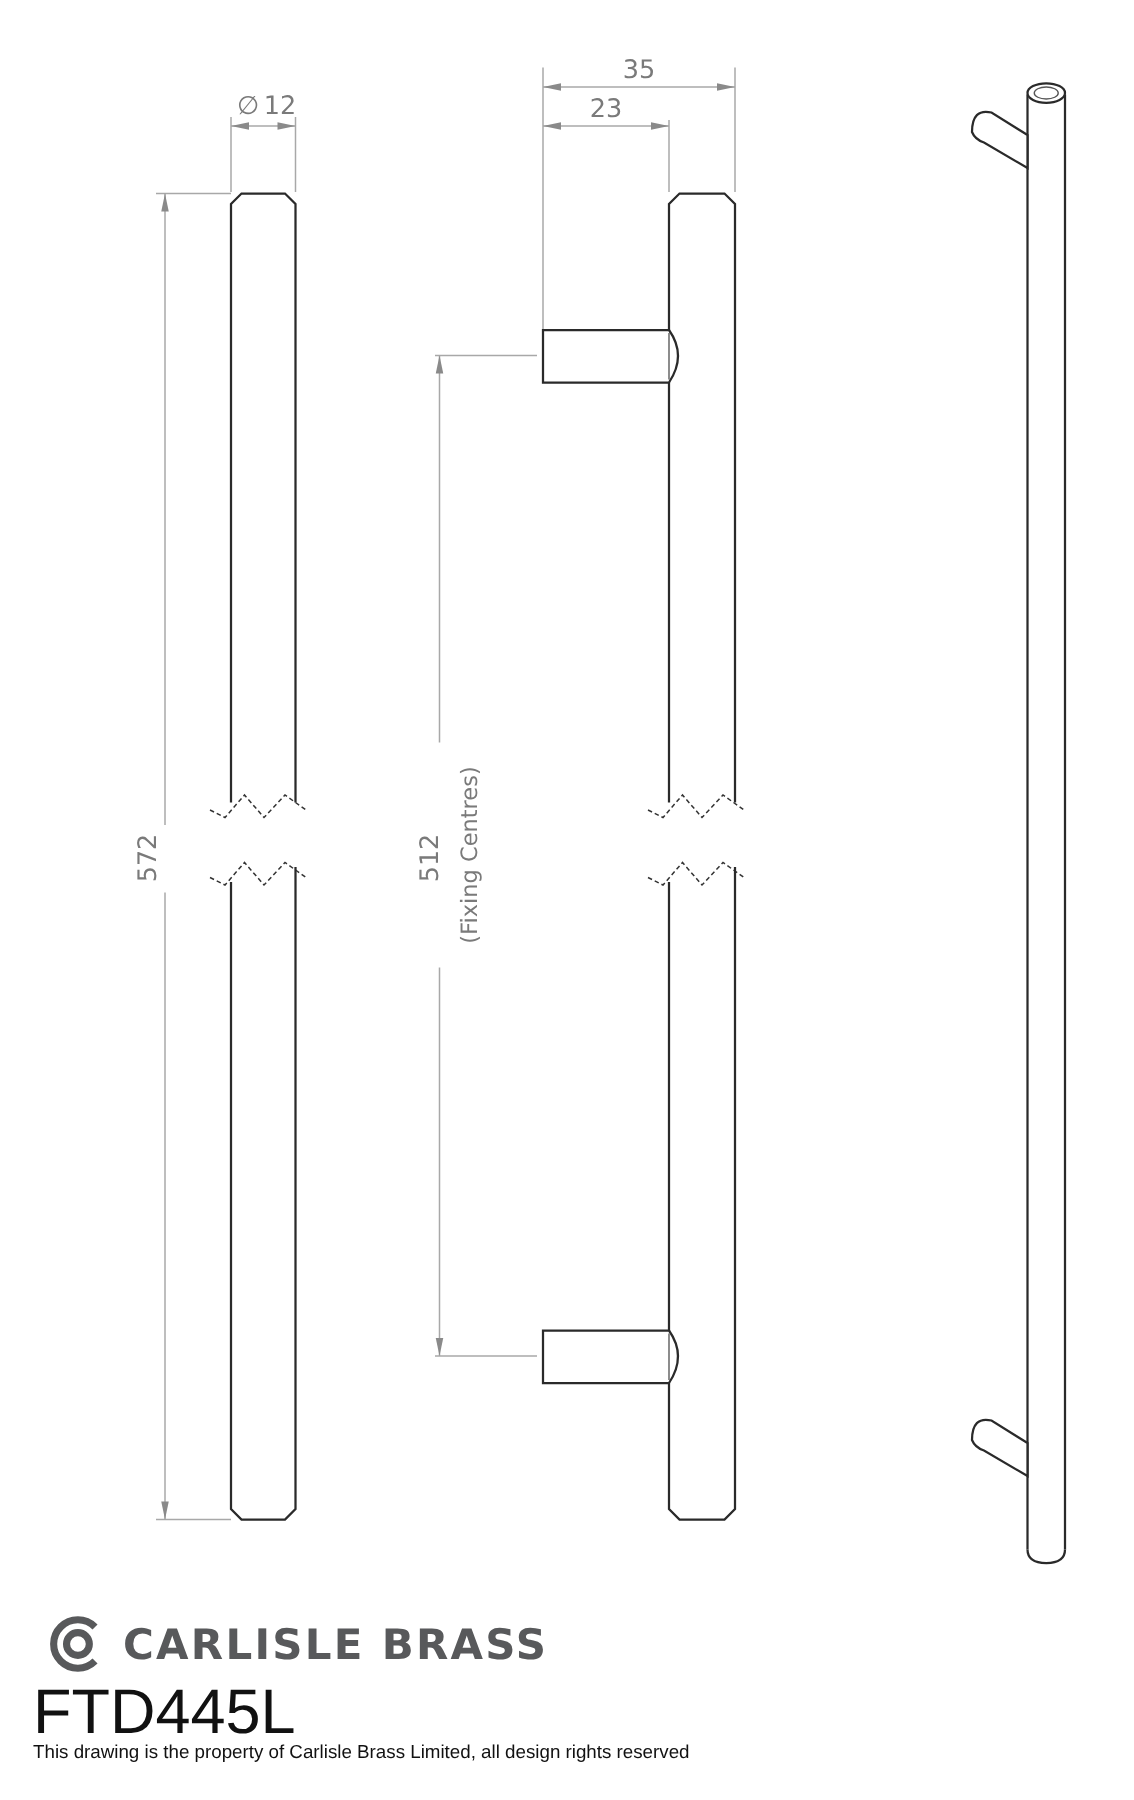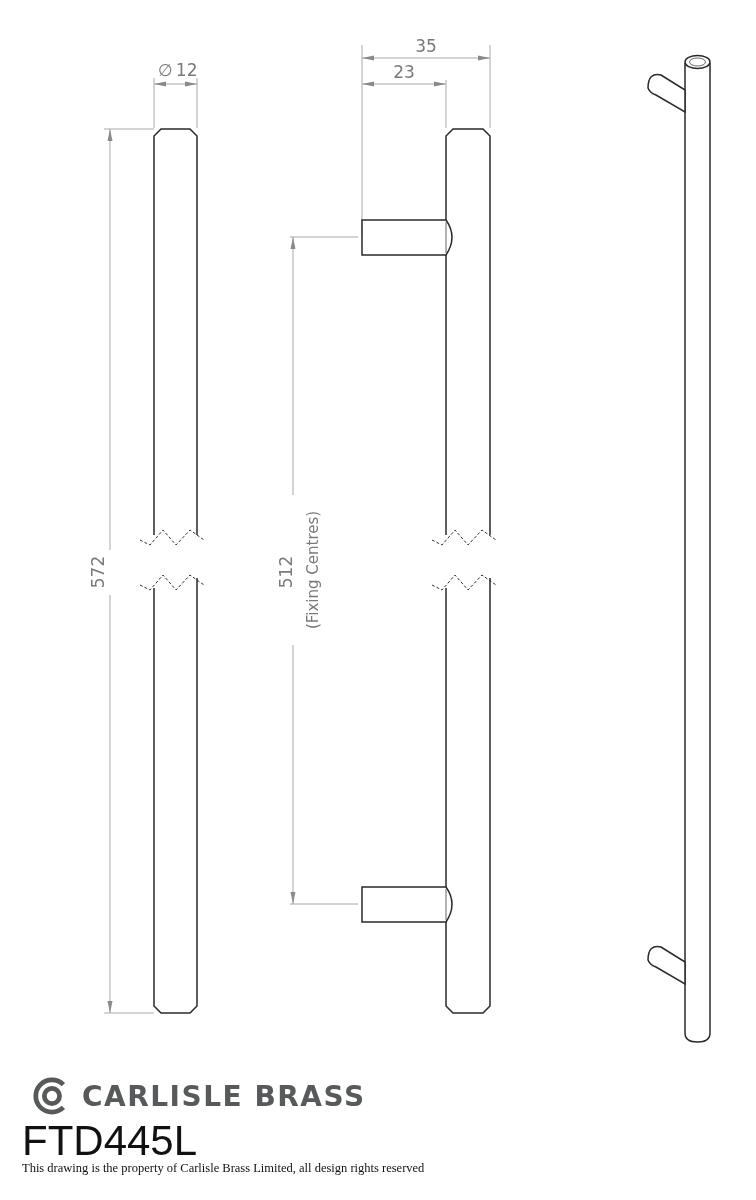--- a/index.html
+++ b/index.html
@@ -86,21 +86,21 @@
       top: 1124px;
       font-family: "Liberation Sans", sans-serif;
       font-size: 42px;
       color: #111111;
       line-height: 34px;
     }
     .copyright {
       position: absolute;
       left: 22px;
       top: 1160px;
-      font-family: Liberation Serif, serif;
+      font-family: Liberation Sans, sans-serif;
       font-size: 12.5px;
       color: #111111;
       line-height: 16px;
     }
   </style>
 </head>
 <body>
 
 <svg id="drawing" viewBox="0 0 756 1200" xmlns="http://www.w3.org/2000/svg">
 

